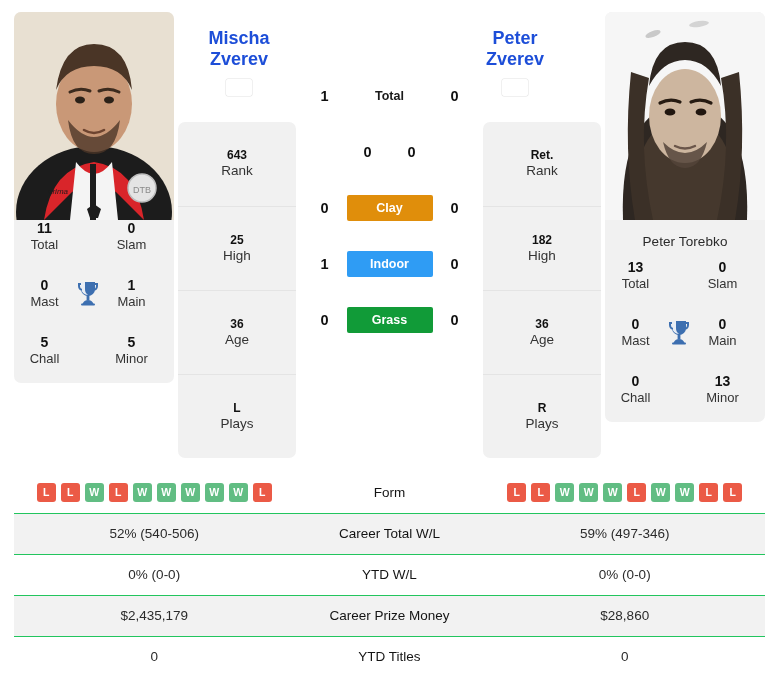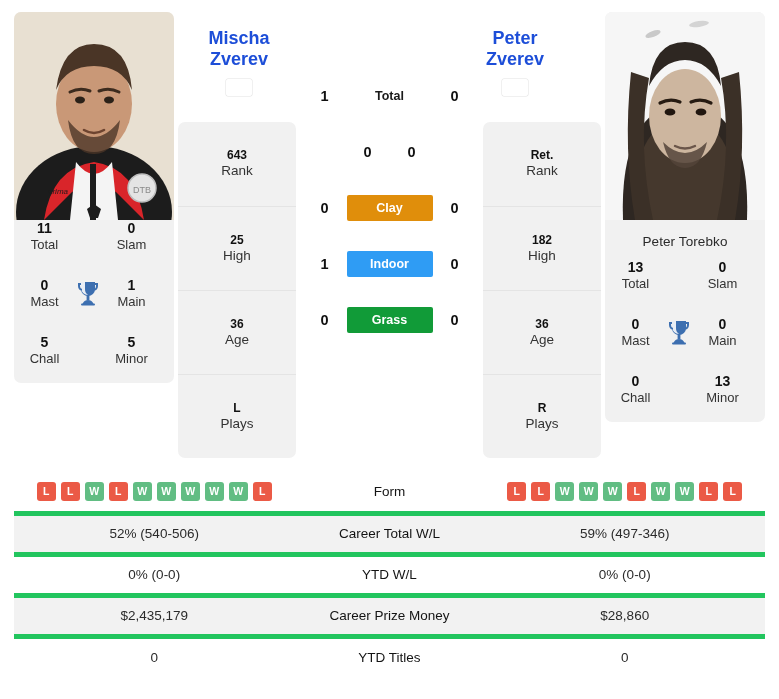--- a/index.html
+++ b/index.html
@@ -148,21 +148,21 @@
   
   .stats-table {
     margin: 14px 14px 0 14px;
     width: 751px;
     border-collapse: collapse;
     table-layout: fixed;
   }
   .stats-table tr { height: 41px; }
   .stats-table tr.odd  { background: #f2f2f2; }
   .stats-table tr.even { background: #ffffff; }
-  .stats-table tr + tr { border-top: 5px solid #22c55e; }
+  .stats-table tr + tr { border-top: 1px solid #22c55e; }
   .stats-table td {
     font-size: 13.5px;
     color: #2b2b2b;
     text-align: center;
     vertical-align: middle;
   }
   .stats-table td.mid {
     font-weight: normal;
     color: #141414;
     width: 190px;

